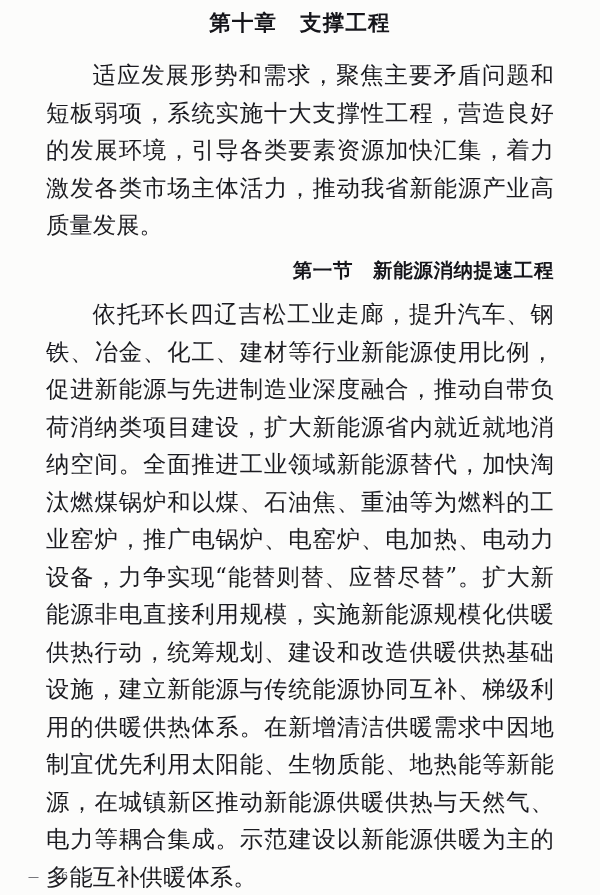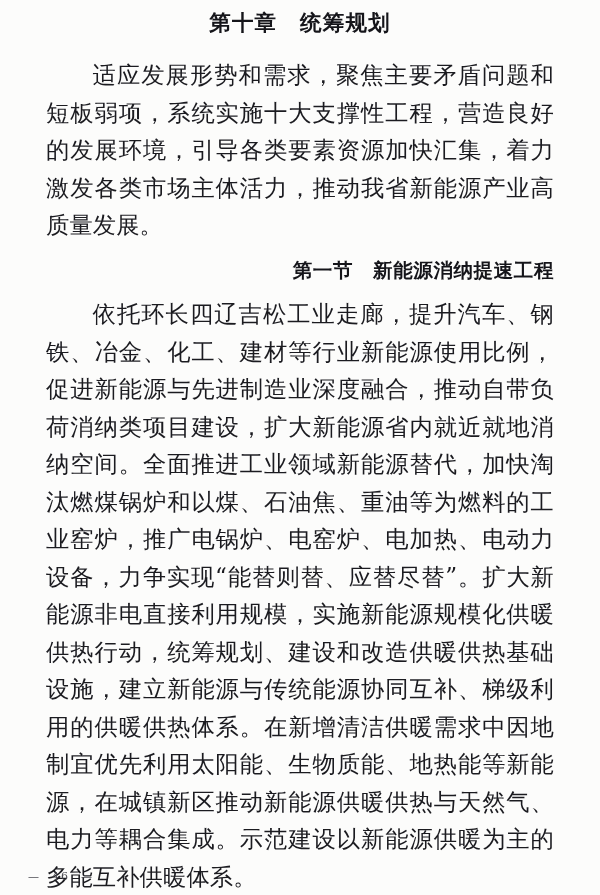--- a/index.html
+++ b/index.html
@@ -87,21 +87,21 @@
     color: #4a4a50;
     letter-spacing: 2px;
     white-space: pre;
   }
 </style>
 </head>
 <body style="background: rgb(252, 252, 251);">
 
 <div class="page">
 
-  <div class="chapter-title">第十章　统筹规划</div>
+  <div class="chapter-title">第十章　支撑工程</div>
 
   <div class="content">
 
     <p class="para para-gap-top">适应发展形势和需求，聚焦主要矛盾问题和短板弱项，系统实施十大支撑性工程，营造良好的发展环境，引导各类要素资源加快汇集，着力激发各类市场主体活力，推动我省新能源产业高质量发展。</p>
 
     <h2 class="section-heading">第一节　新能源消纳提速工程</h2>
 
     <p class="para">依托环长四辽吉松工业走廊，提升汽车、钢铁、冶金、化工、建材等行业新能源使用比例，促进新能源与先进制造业深度融合，推动自带负荷消纳类项目建设，扩大新能源省内就近就地消纳空间。全面推进工业领域新能源替代，加快淘汰燃煤锅炉和以煤、石油焦、重油等为燃料的工业窑炉，推广电锅炉、电窑炉、电加热、电动力设备，力争实现“能替则替、应替尽替”。扩大新能源非电直接利用规模，实施新能源规模化供暖供热行动，统筹规划、建设和改造供暖供热基础设施，建立新能源与传统能源协同互补、梯级利用的供暖供热体系。在新增清洁供暖需求中因地制宜优先利用太阳能、生物质能、地热能等新能源，在城镇新区推动新能源供暖供热与天然气、电力等耦合集成。示范建设以新能源供暖为主的多能互补供暖体系。</p>
 
   </div>

